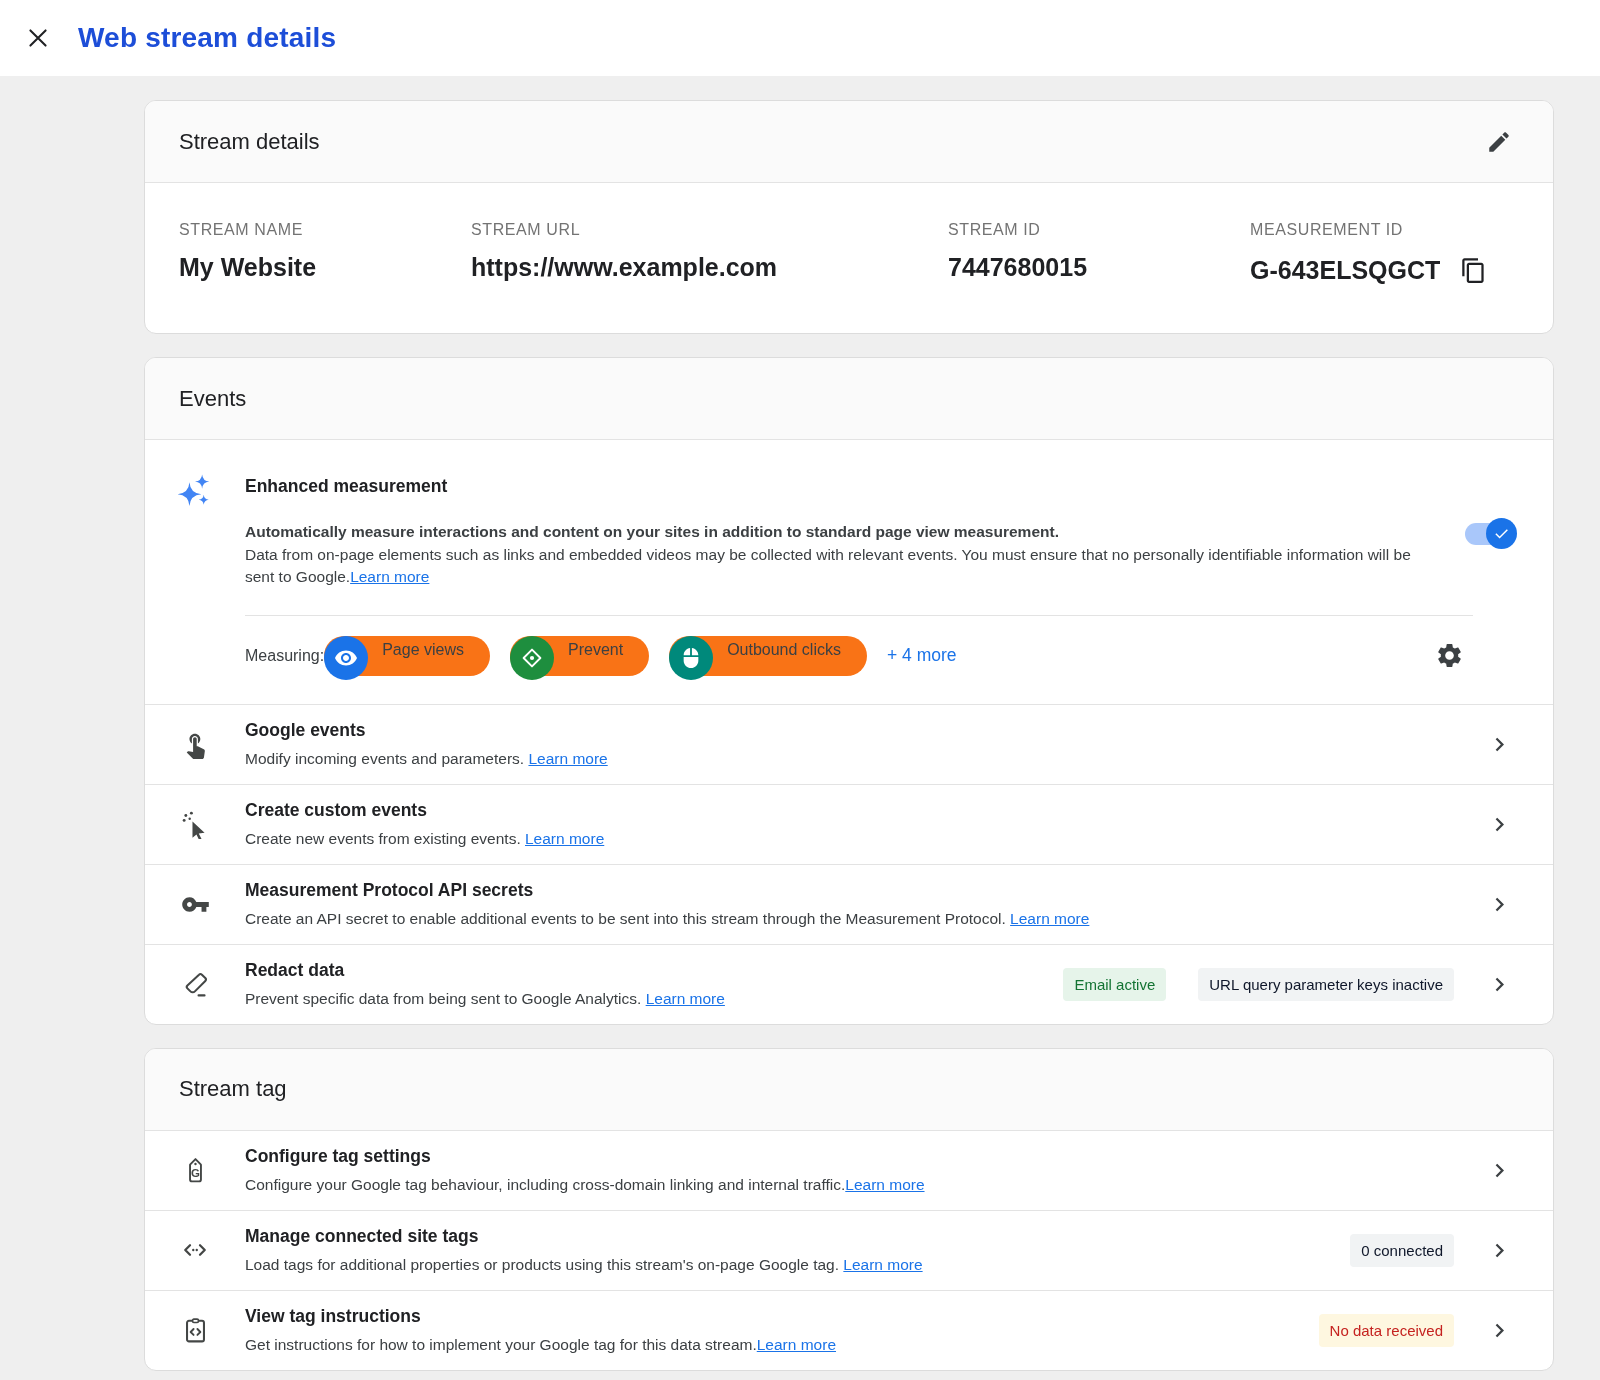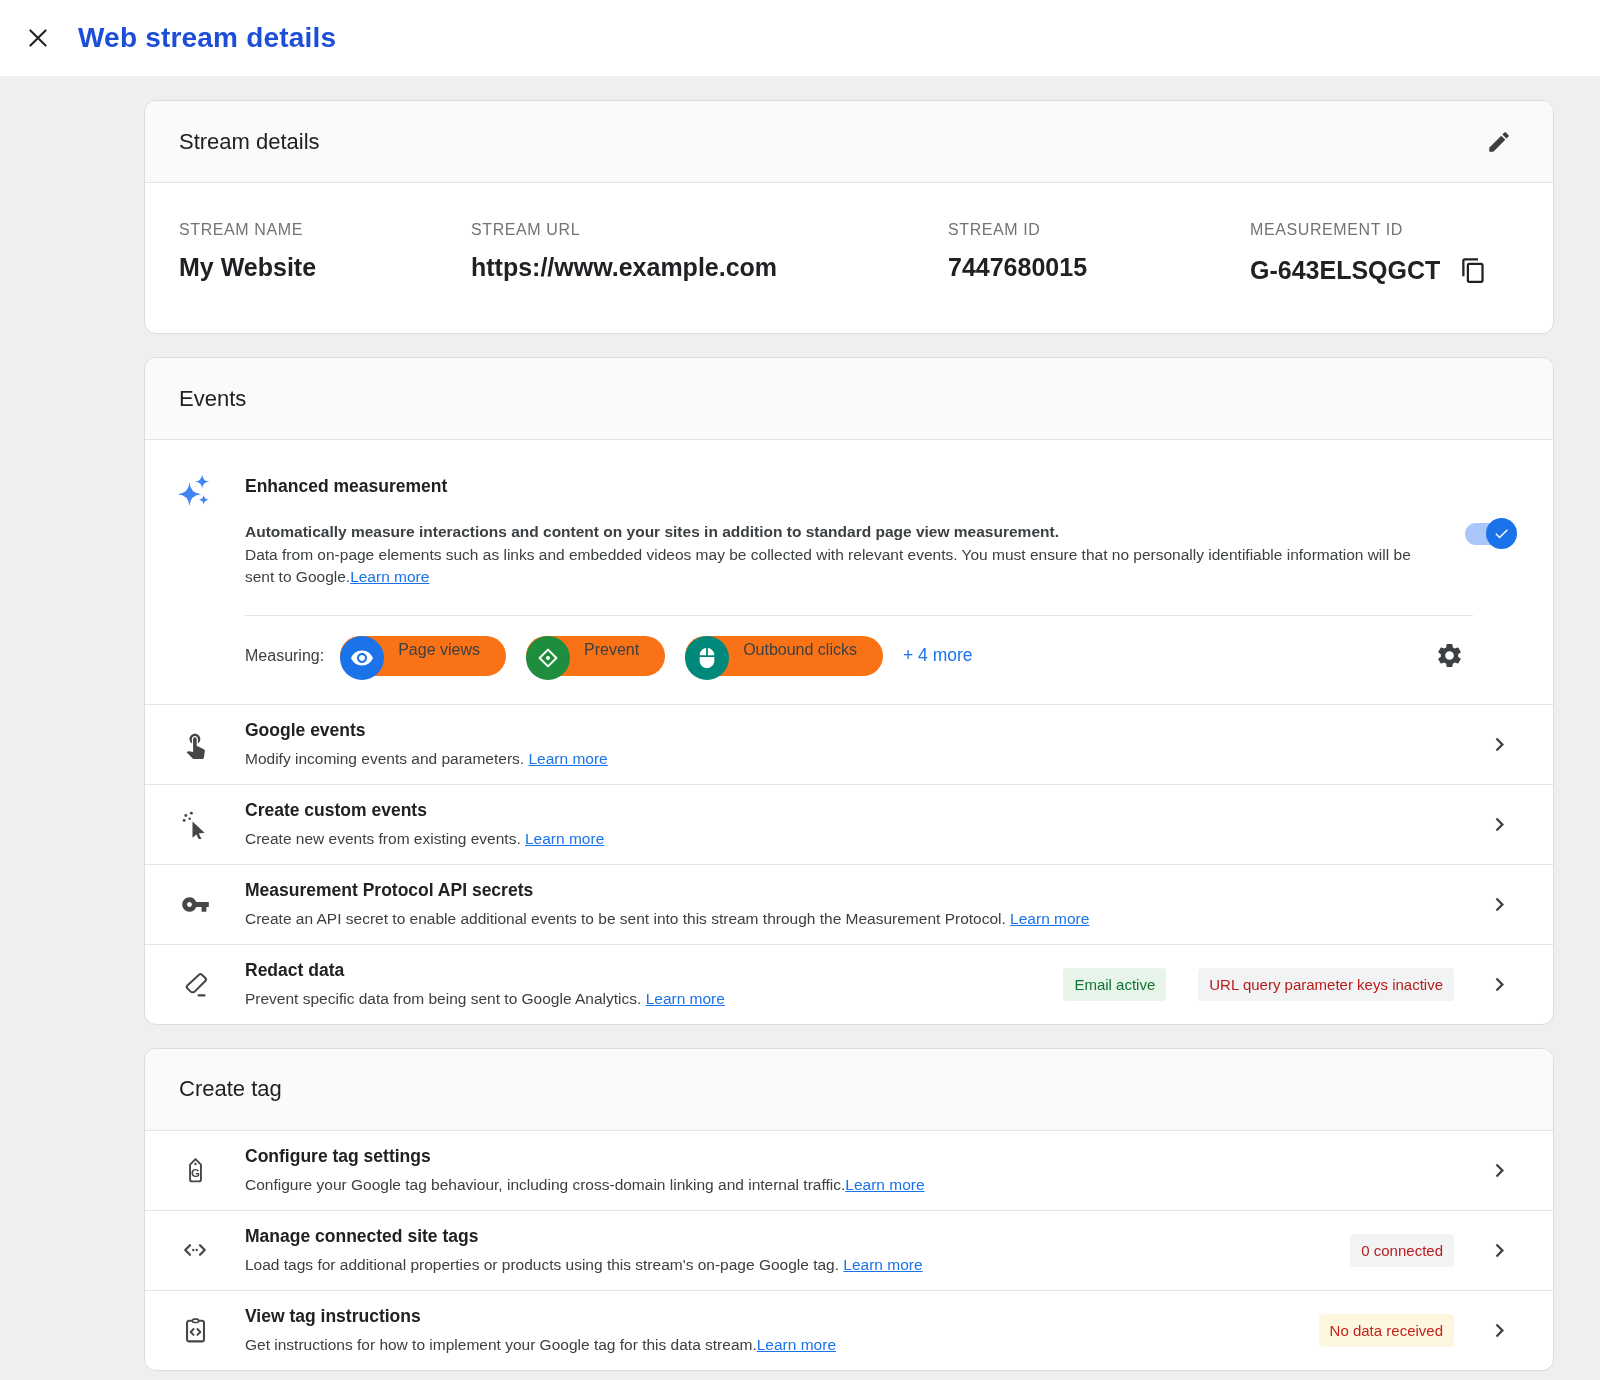--- a/index.html
+++ b/index.html
@@ -34,41 +34,41 @@
   .em-title { font-size:17.5px; font-weight:700; margin:6px 0 24px; }
   .em-desc-row { display:flex; align-items:flex-start; }
   .em-desc { flex:1; font-size:15.5px; line-height:22.5px; color:#3c4043; padding-right:36px; }
   .em-desc .bold-line { display:block; font-weight:700; }
   a.link { color:#1a73e8; text-decoration:underline; cursor:pointer; }
   .toggle { width:48px; height:22px; border-radius:12px; background:#a9c7fa; position:relative; flex-shrink:0; margin-top:2px; cursor:pointer; }
   .toggle-thumb { position:absolute; right:-4px; top:-5px; width:31px; height:31px; border-radius:50%;
                   background:#1a73e8; display:flex; align-items:center; justify-content:center; }
   .em-divider { border-top:1px solid #e3e3e3; margin:26px 40px 0 100px; }
   .measuring-row { display:flex; align-items:center; margin-left:100px; padding:20px 44px 28px 0; }
-  .measuring-label { font-size:16px; color:#3c4043; margin-right:16px; }
+  .measuring-label { font-size:16px; color:#3c4043; }
   .chips { display:flex; align-items:center; gap:20px; }
   .chip { position:relative; height:40px; background:#f97316; border-radius:22px; display:flex; align-items:center;
           padding:0 26px 12px 58px; font-size:16px; color:#3c4043; cursor:pointer; white-space:nowrap; }
   .chip-circle { position:absolute; left:0; top:0; width:44px; height:44px; border-radius:50%;
                  display:flex; align-items:center; justify-content:center; }
   .c-blue { background:#1a73e8; } .c-green { background:#1e8e3e; } .c-teal { background:#00897b; }
   .more-link { margin-left:20px; color:#1a73e8; font-size:17.5px; font-weight:500; cursor:pointer; white-space:nowrap; }
   .measuring-gear { margin-left:auto; }
 
   
   .row { display:flex; align-items:center; border-top:1px solid #e3e3e3; padding:15px 40px 15px 0; min-height:77px; cursor:pointer; }
   .row.no-top { border-top:none; }
   .row-icon-col { width:100px; display:flex; justify-content:center; flex-shrink:0; }
   .row-main { flex:1; padding-right:20px; }
   .row-title { font-size:17.5px; font-weight:700; color:#202124; margin-bottom:7px; }
   .row-desc { font-size:15.5px; color:#3c4043; line-height:21px; }
   .row-trailing { display:flex; align-items:center; gap:32px; flex-shrink:0; }
   .badge { font-size:15px; padding:8px 11px; border-radius:4px; white-space:nowrap; }
   .badge-success { background:#e6f4ea; color:#137333; }
-  .badge-neutral { background:#f1f3f4; color:#b91c1c; }
+  .badge-neutral { background:#f1f3f4; color:#0f172a; }
   .badge-warning { background:#fef7e0; color:#c5221f; }
 </style>
 </head>
 <body>
 
 <div class="top-bar">
   <div class="close-btn">
     <svg width="26" height="26" viewBox="0 0 24 24">
       <path d="M5 5 L19 19 M19 5 L5 19" stroke="#202124" stroke-width="1.9" stroke-linecap="round" fill="none"></path>
     </svg>
@@ -250,21 +250,21 @@
         <span class="badge badge-neutral">URL query parameter keys inactive</span>
         <svg width="27" height="27" viewBox="0 0 24 24" fill="#3c4043">
           <path d="M10 6L8.59 7.41 13.17 12l-4.58 4.59L10 18l6-6z"></path>
         </svg>
       </div>
     </div>
   </div>
 
   <div class="card">
     <div class="card-header">
-      <span>Create tag</span>
+      <span>Stream tag</span>
     </div>
 
     <div class="row no-top">
       <div class="row-icon-col">
         <svg width="29" height="29" viewBox="0 0 24 24">
           <path d="M12 2.6l4.3 4.3c.13.13.2.3.2.49V19.4c0 .88-.72 1.6-1.6 1.6H9.1c-.88 0-1.6-.72-1.6-1.6V7.39c0-.18.07-.36.2-.49L12 2.6z" fill="none" stroke="#444746" stroke-width="1.6" stroke-linejoin="round"></path>
           <circle cx="12" cy="6.6" r="1" fill="#444746"></circle>
           <text x="12" y="17.3" text-anchor="middle" font-size="9.5" font-weight="bold" fill="#444746" font-family="'Liberation Sans', sans-serif">G</text>
         </svg>
       </div>

